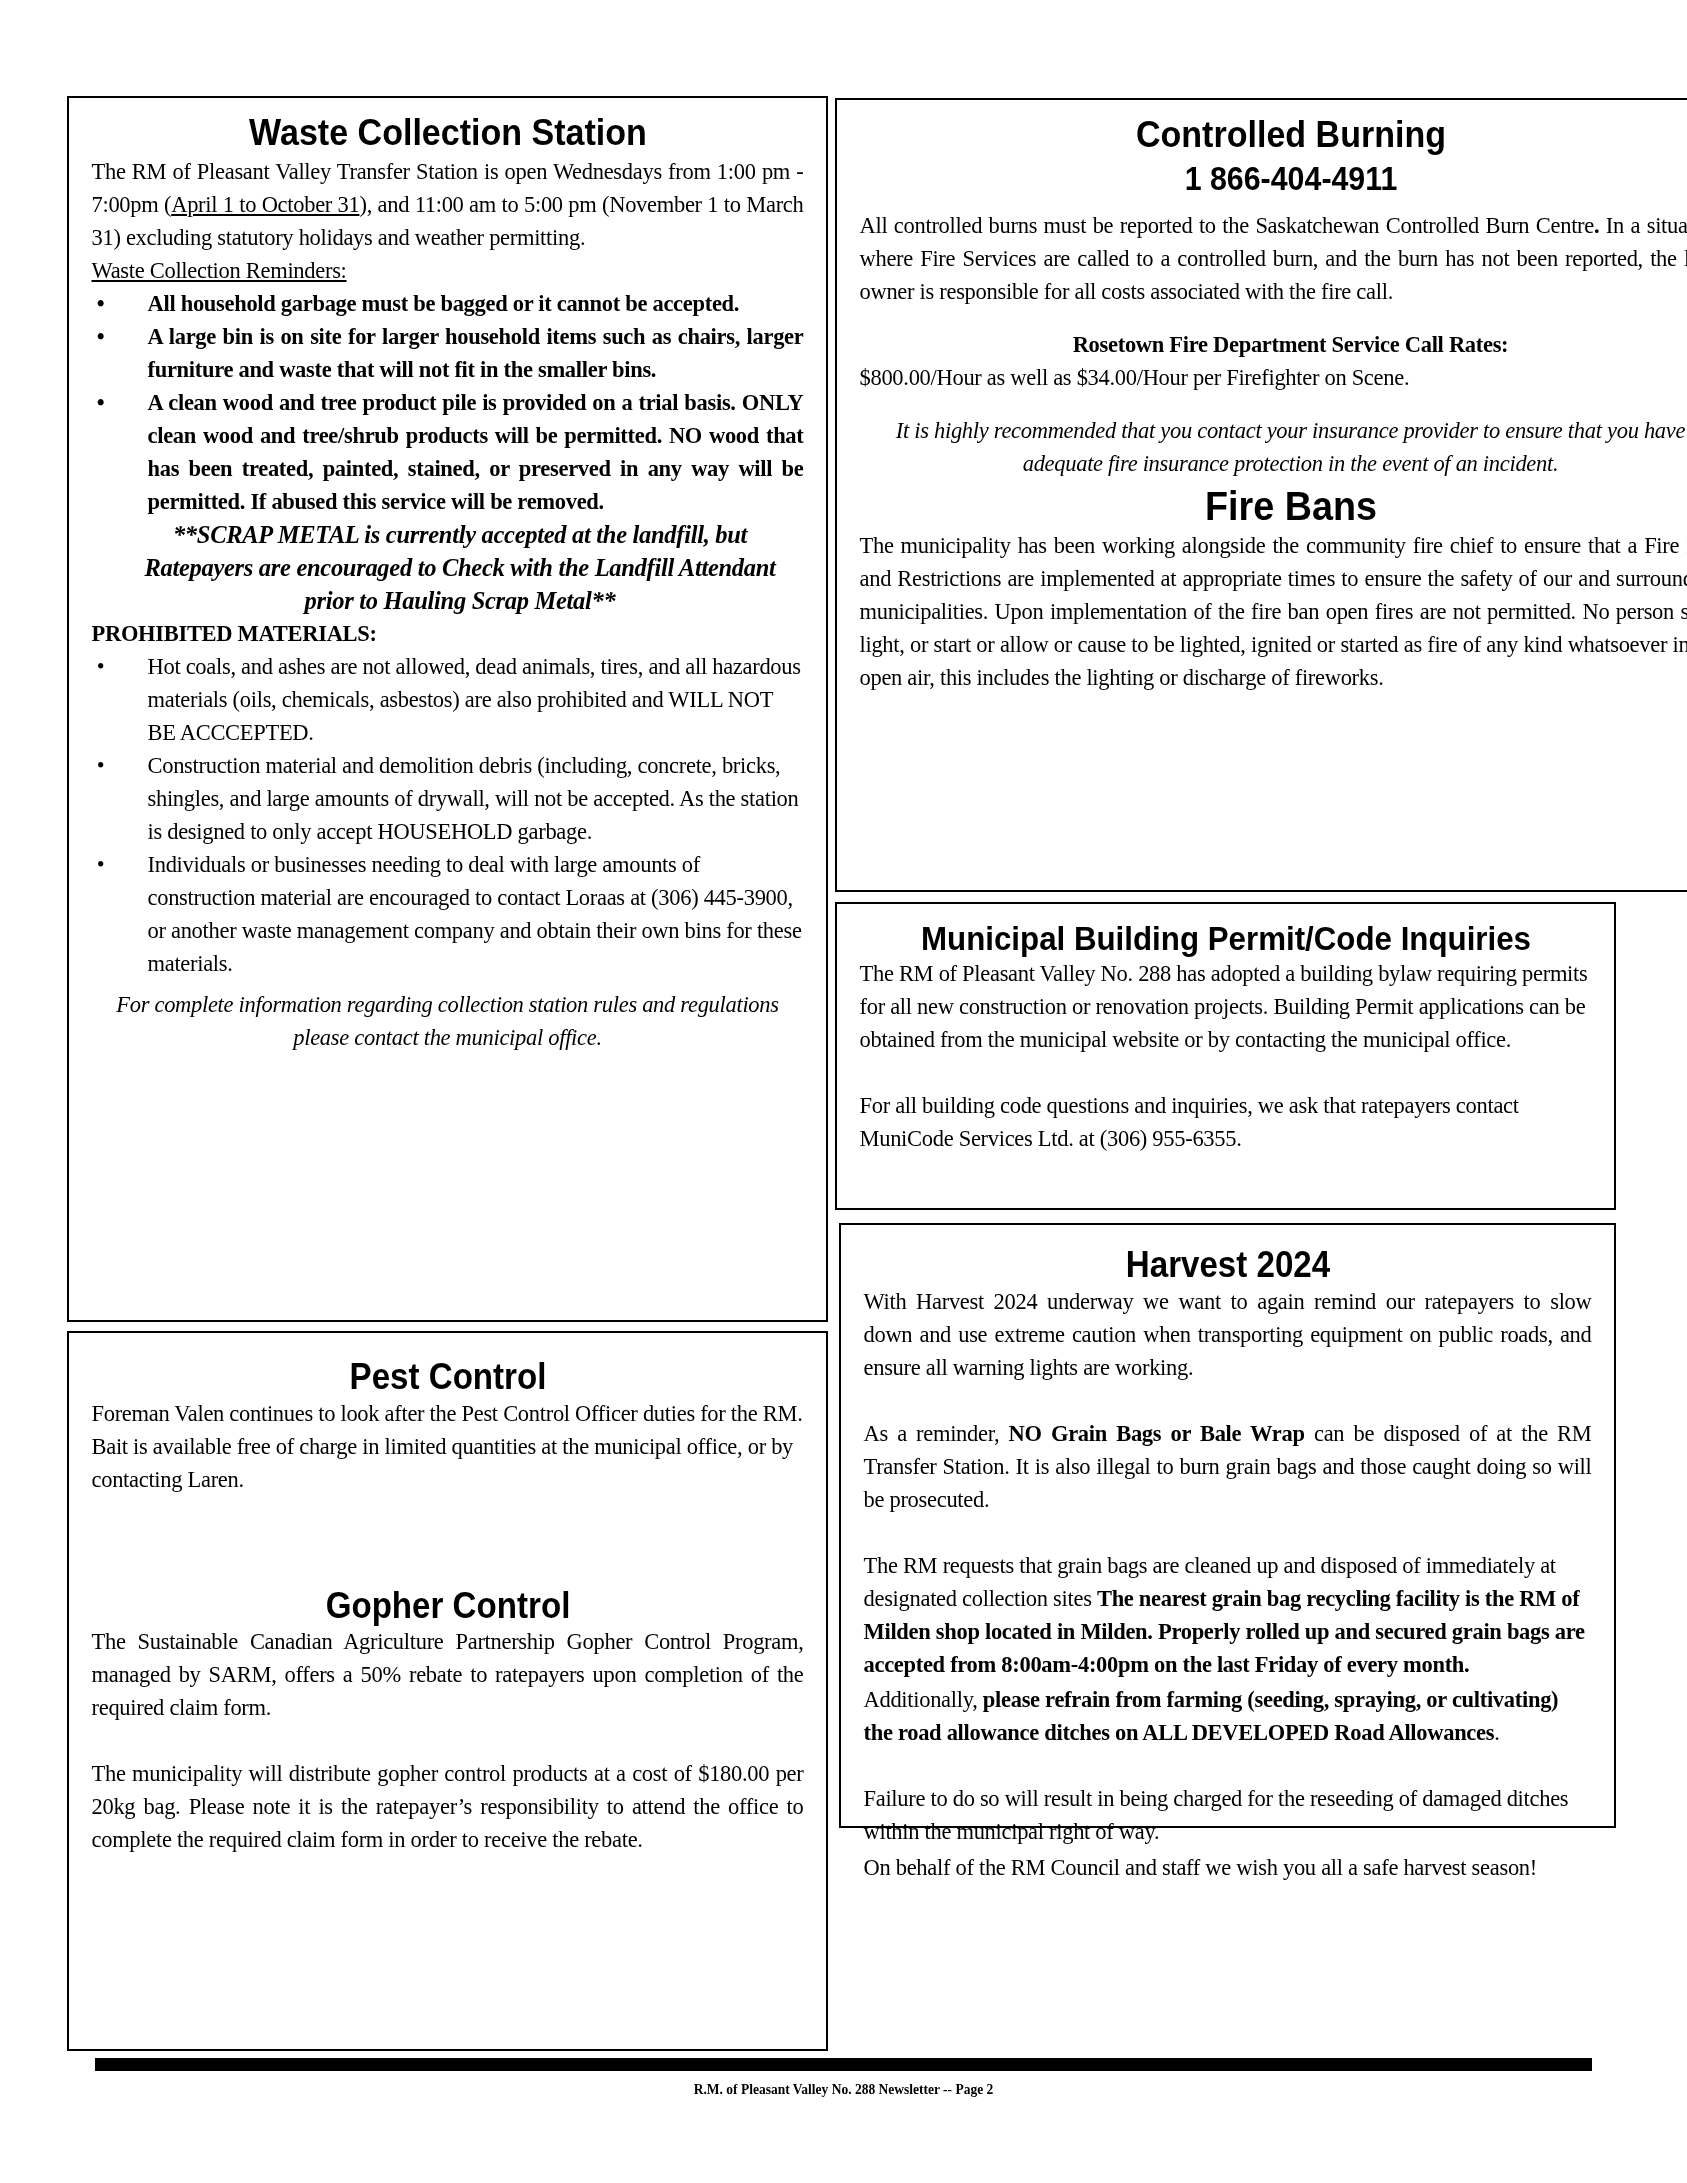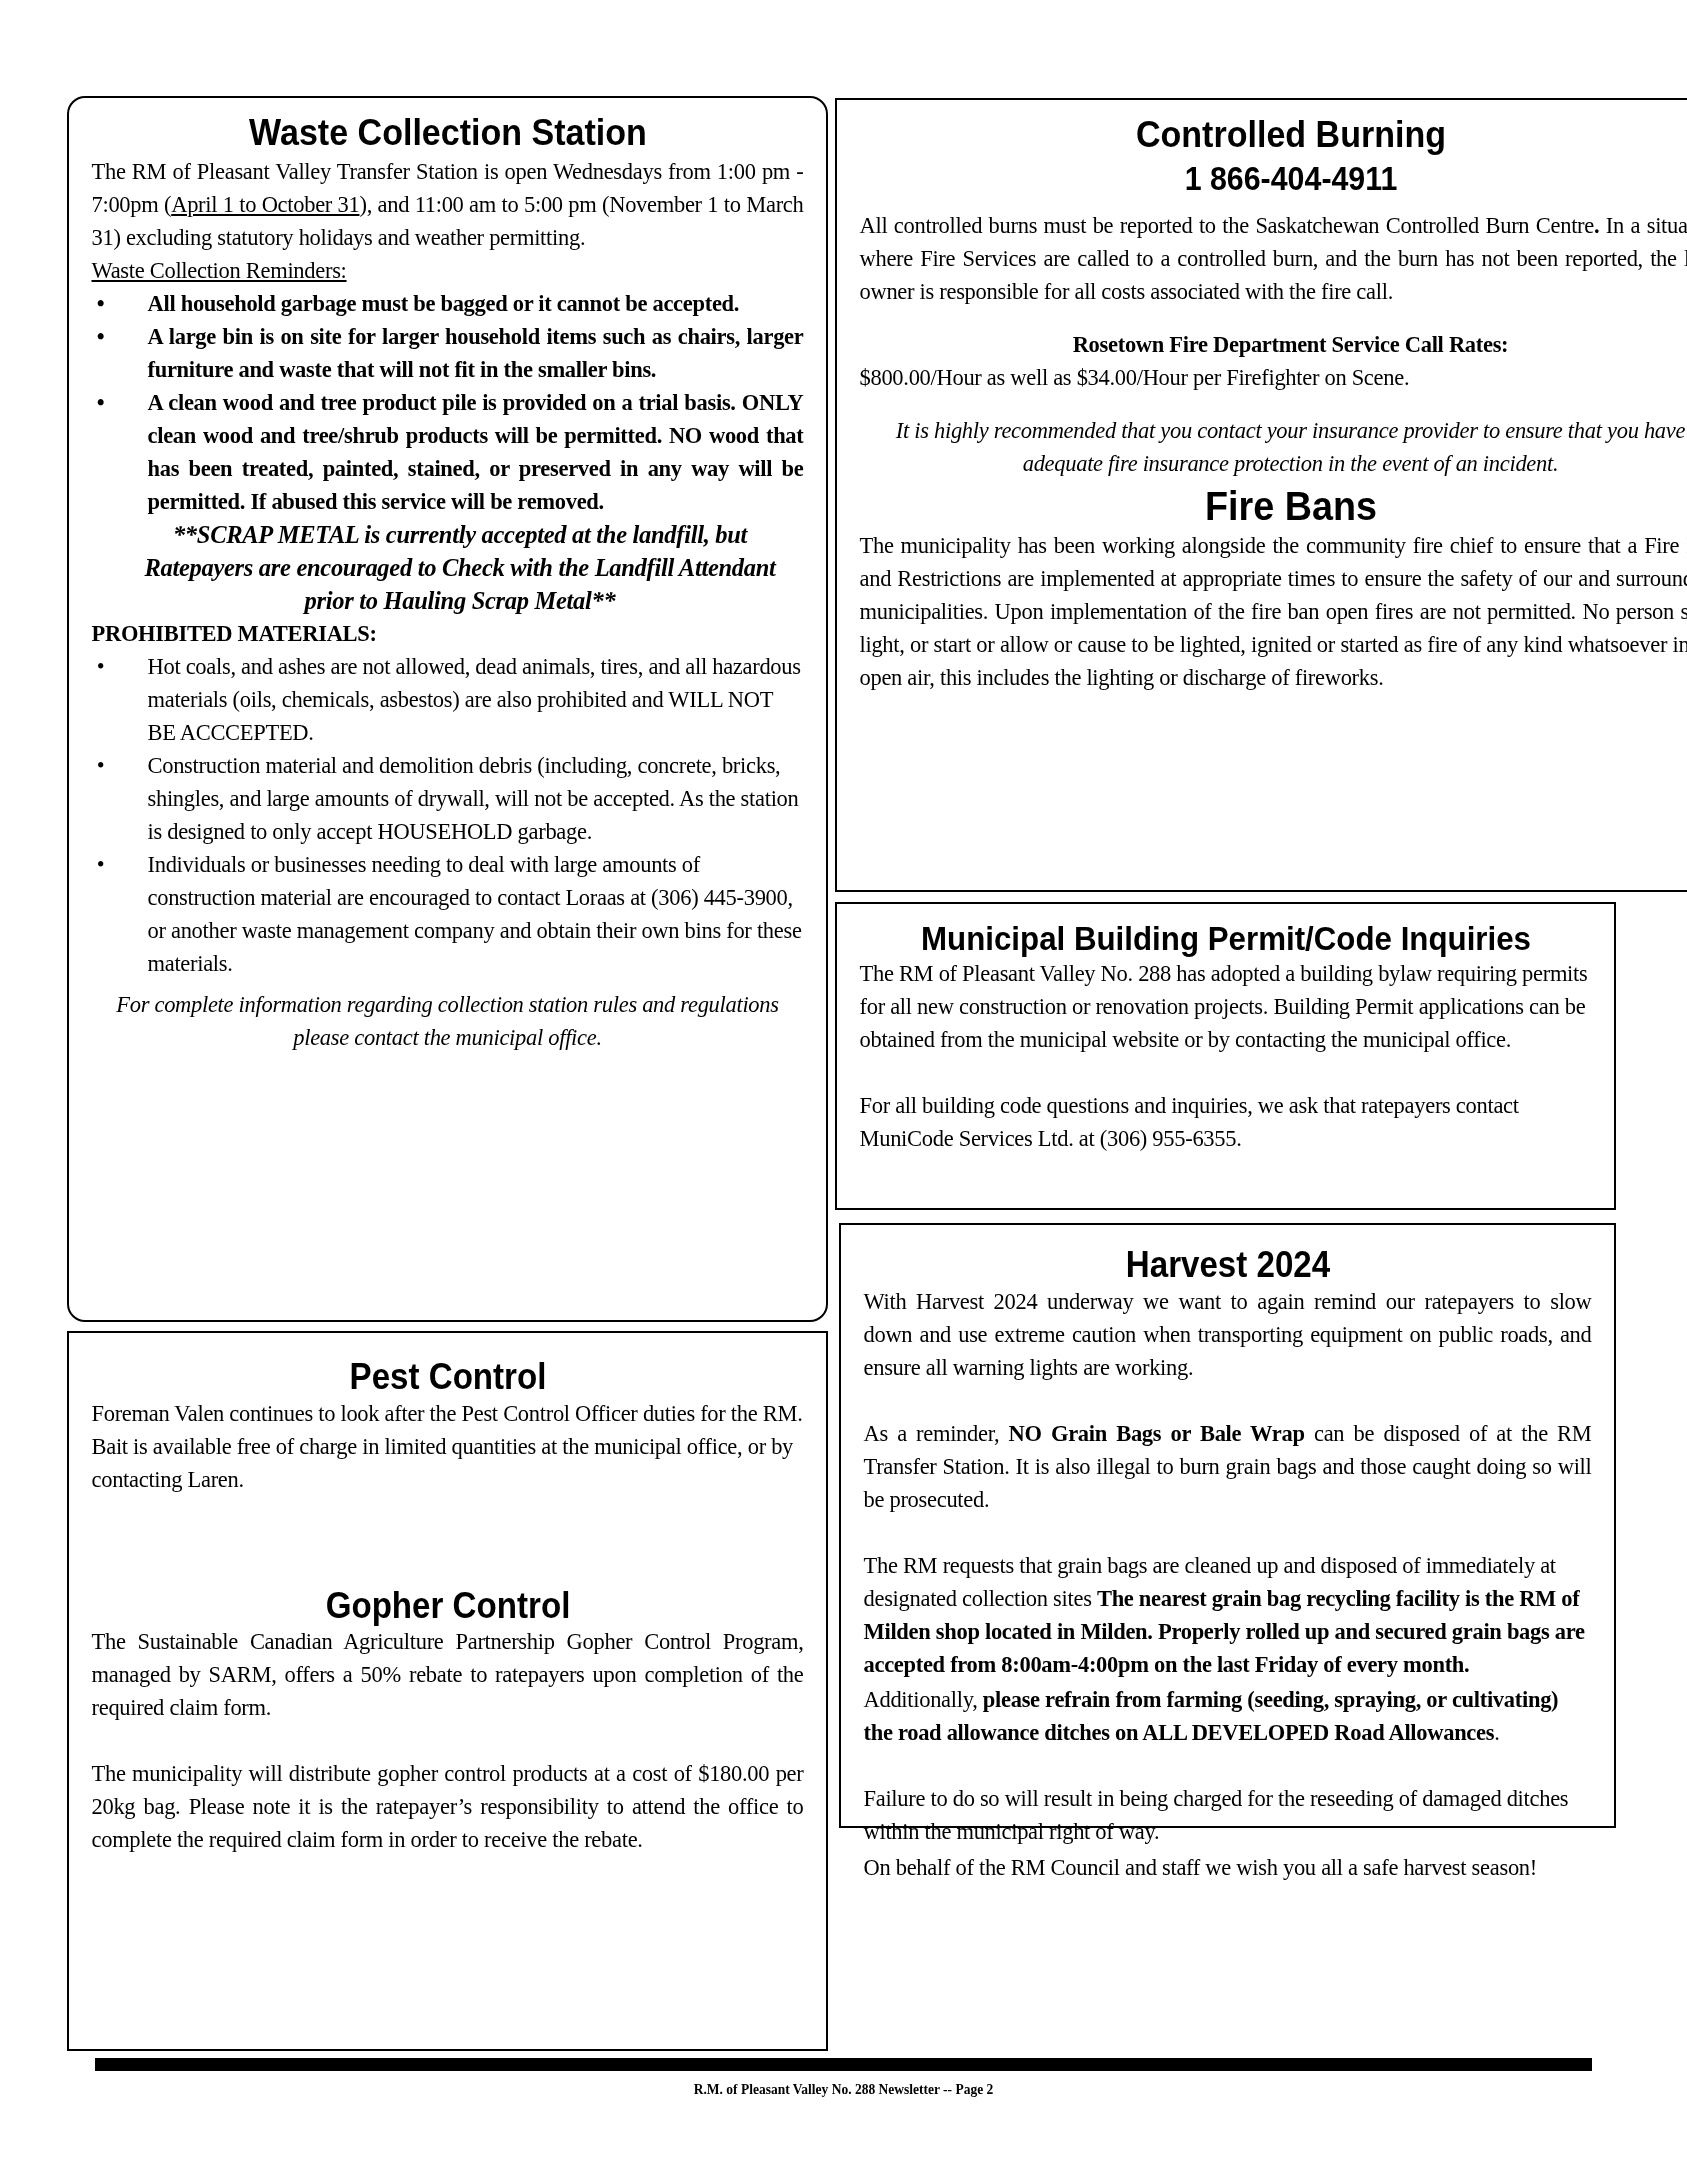--- a/index.html
+++ b/index.html
@@ -21,21 +21,21 @@
   ul.bul li::before { content:"\2022"; position:absolute; left:5.3px; top:0; font-size:22.5px; }
   .gap { height:33px; }
   .gap-s { height:8px; }
   .bar { position:absolute; left:95px; top:2058px; width:1497px; height:13.2px; background:#000; }
   .footer { position:absolute; left:0; width:1687px; top:2081px; text-align:center; font-weight:bold; font-size:15px; font-family:Liberation Serif, serif; }
   .footer span { display:inline-block; transform:scaleX(0.9); }
 </style>
 </head>
 <body>
 
-<section class="box" style="left:67px; top:96px; width:761px; height:1226px; padding-top:14.6px;border-radius:18px;">
+<section class="box" style="left:67px; top:96px; width:761px; height:1226px; padding-top:14.6px;">
   <h2 class="title t56">Waste Collection Station</h2>
   <div class="body" style="margin-top:1.3px;">
     <p class="just"><span>The RM of Pleasant Valley Transfer Station is open Wednesdays from 1:00 pm - 7:00pm (</span><span class="u">April 1 to October 31</span><span>), and 11:00 am to 5:00 pm (November 1 to March 31) excluding statutory holidays and weather permitting.</span></p>
     <p class="u">Waste Collection Reminders:</p>
     <ul class="bul b just">
       <li>All household garbage must be bagged or it cannot be accepted.</li>
       <li>A large bin is on site for larger household items such as chairs, larger furniture and waste that will not fit in the smaller bins.</li>
       <li>A clean wood and tree product pile is provided on a trial basis. ONLY clean wood and tree/shrub products will be permitted. NO wood that has been treated, painted, stained, or preserved in any way will be permitted. If abused this service will be removed.</li>
     </ul>
     <p class="b i center" style="font-size:24.5px; padding:0 8px 0 33px;">**SCRAP METAL is currently accepted at the landfill, but Ratepayers are encouraged to Check with the Landfill Attendant prior to Hauling Scrap Metal**</p>

